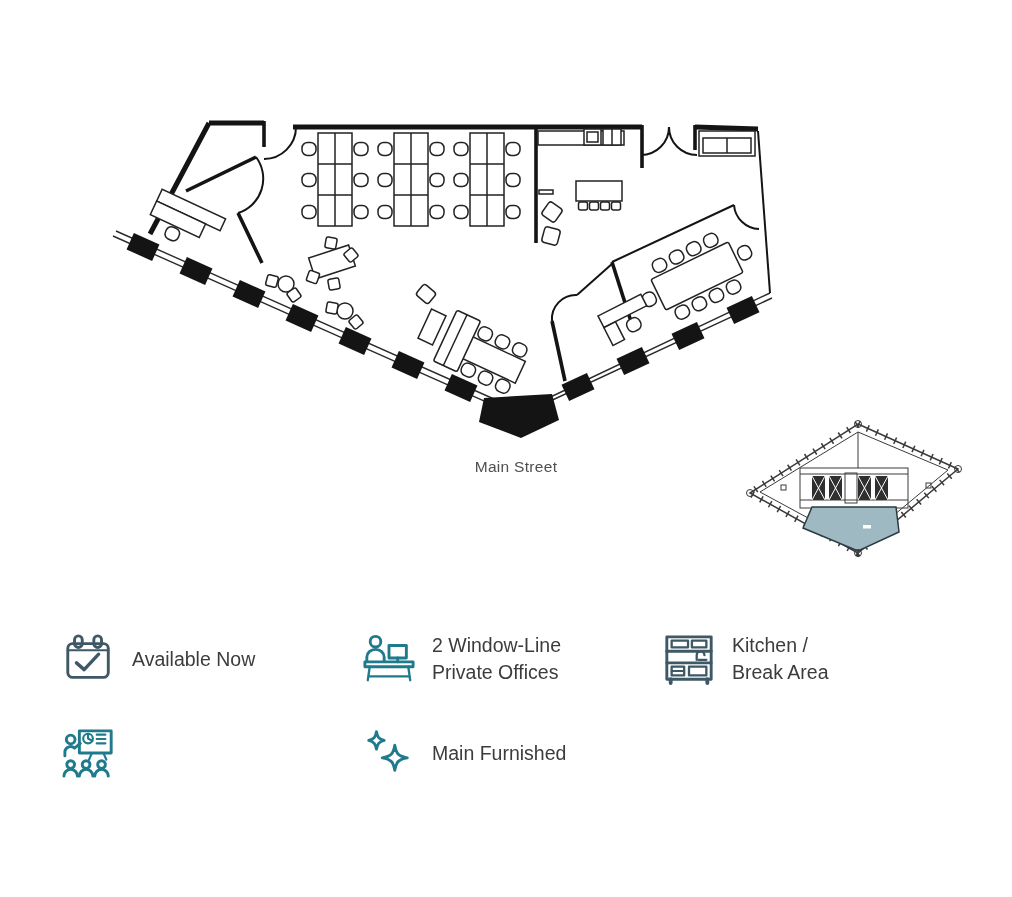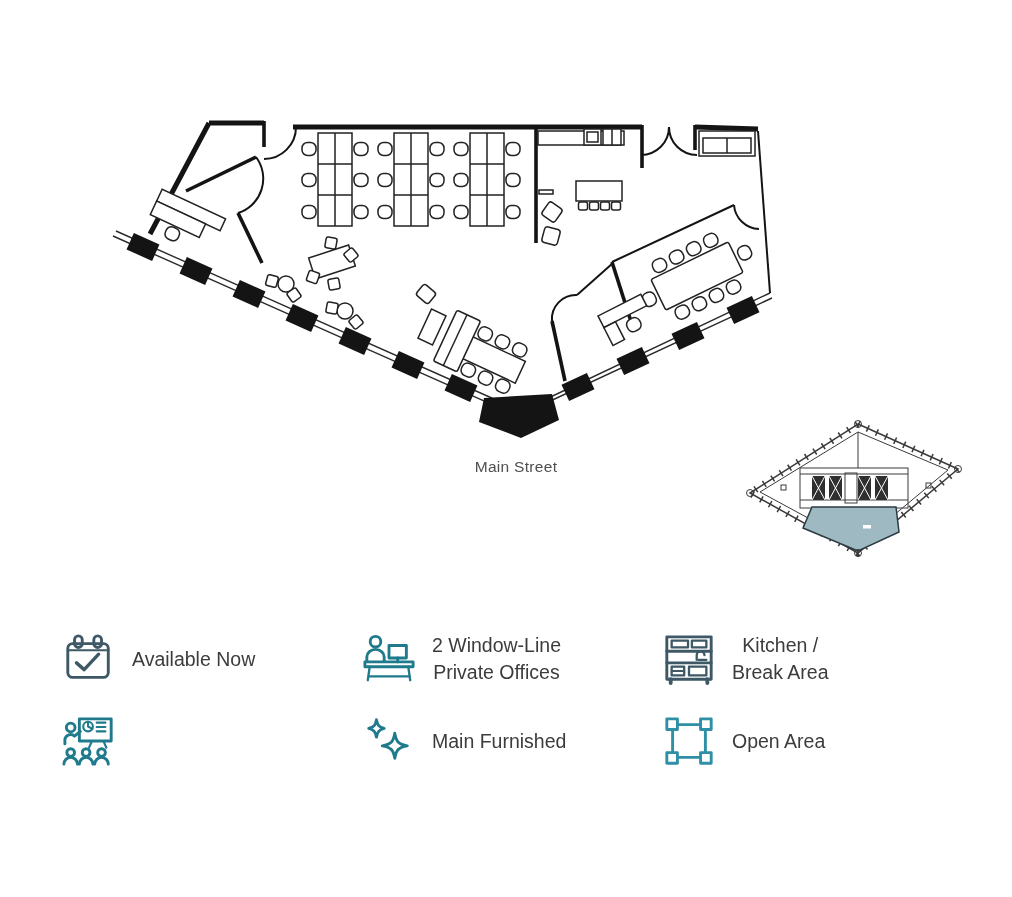--- a/index.html
+++ b/index.html
@@ -18,21 +18,21 @@
   
   .kp{stroke:#3a3a3a;stroke-width:1.5;fill:none;}
   .kp1{stroke:#3a3a3a;stroke-width:1;fill:none;}
   .kpt{stroke:#3a3a3a;stroke-width:7;fill:none;stroke-dasharray:1.5 8.5;}
   .kblk{fill:#2f2f2f;stroke:none;}
   .kwht{stroke:#fff;stroke-width:1;fill:none;}
   .suite{fill:var(--suite-highlight);stroke:#2c3b42;stroke-width:1.5;}
   
   .legend{position:absolute;left:62px;top:618px;display:grid;
           grid-template-columns:300px 300px 290px;grid-auto-rows:82px;
-          row-gap:0;align-items:center;text-align:center;}
+          row-gap:12px;align-items:center;}
   .legend-item{display:flex;align-items:center;}
   .licon{width:70px;flex:0 0 70px;display:flex;align-items:center;}
   .licon svg{width:54px;height:54px;stroke:currentColor;fill:none;
              stroke-width:3;stroke-linecap:round;stroke-linejoin:round;}
   .c-slate{color:var(--accent-slate);}
   .c-teal{color:var(--accent-teal);}
   .c-teal2{color:var(--accent-teal-light);}
   .llabel{font-size:19.5px;color:var(--label-text);line-height:1.36;}
   .lline{display:block;}
 </style>
@@ -337,31 +337,14 @@
         <path d="M34,20 C35.5,29 38,31.5 47,33 C38,34.5 35.5,37 34,46 C32.5,37 30,34.5 21,33 C30,31.5 32.5,29 34,20 Z"></path>
         <path d="M15,6 C16,11.5 17.5,13.5 23,15 C17.5,16.5 16,18.5 15,24 C14,18.5 12.5,16.5 7,15 C12.5,13.5 14,11.5 15,6 Z"></path>
       </svg>
     </span>
     <span class="llabel">
       <span class="lline">Main Furnished</span>
       <span class="lline"></span>
     </span>
   </div>
 
-  <div class="legend-item">
-    <span class="licon c-teal2">
-      <svg viewBox="0 0 56 56" stroke-width="2.6">
-        <rect x="11" y="11" width="34" height="34"></rect>
-        <g fill="#fff">
-          <rect x="5" y="5" width="11" height="11"></rect>
-          <rect x="40" y="5" width="11" height="11"></rect>
-          <rect x="5" y="40" width="11" height="11"></rect>
-          <rect x="40" y="40" width="11" height="11"></rect>
-        </g>
-      </svg>
-    </span>
-    <span class="llabel">
-      <span class="lline">Open Area</span>
-      <span class="lline"></span>
-    </span>
-  </div>
 
 </div>
 
 </body></html>

